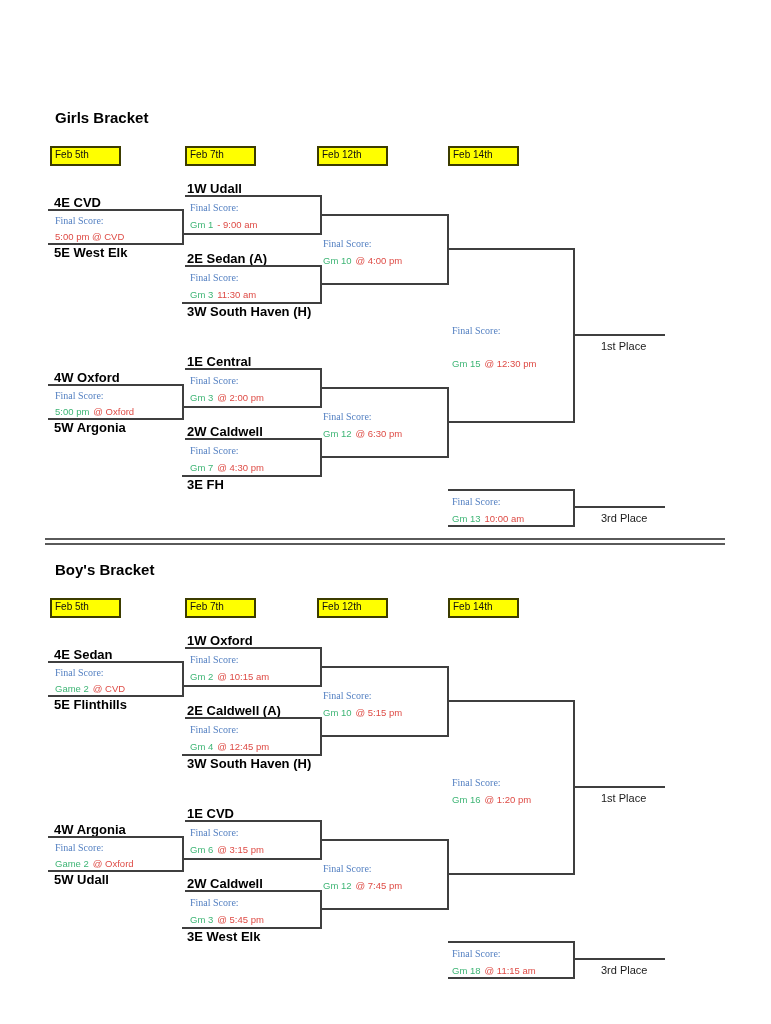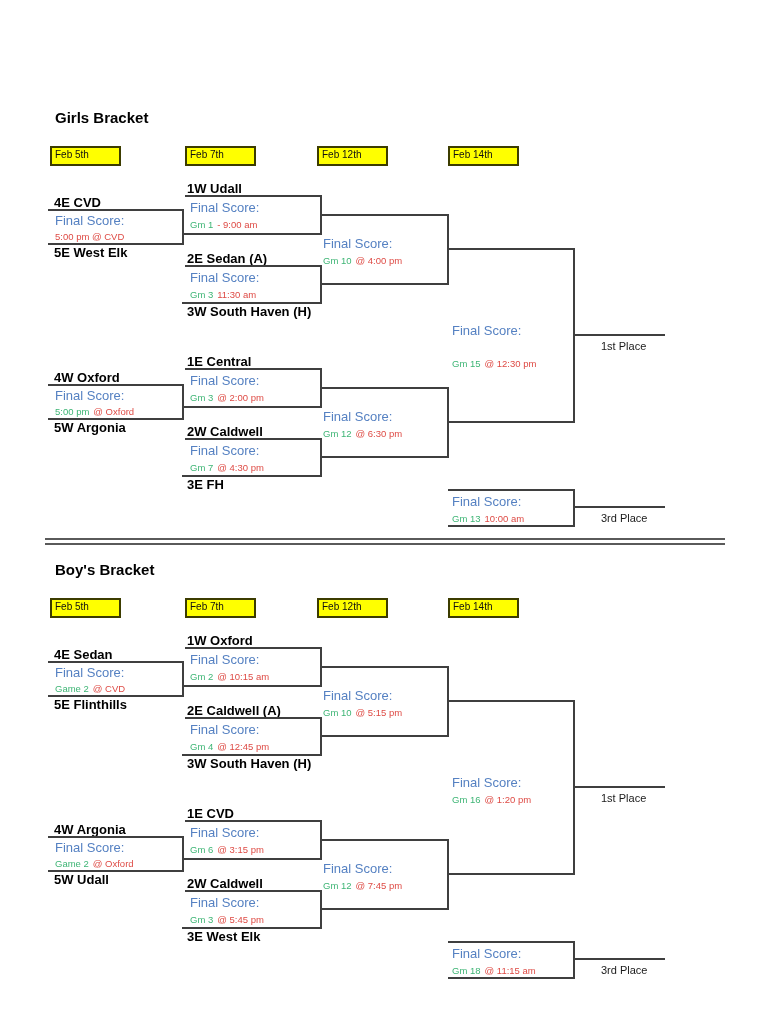--- a/index.html
+++ b/index.html
@@ -4,21 +4,21 @@
 <style>
   html,body{margin:0;padding:0;background:#fff;}
   #page{position:relative;width:771px;height:1024px;background:#ffffff;
         font-family:"Liberation Sans","DejaVu Sans",sans-serif;overflow:hidden;}
   .hdr{position:absolute;left:328px;top:67px;width:310px;text-align:center;
        font-size:12.5px;color:#1a1a1a;line-height:19px;}
   .btitle{position:absolute;font-size:15px;font-weight:bold;color:#000;}
   .date{position:absolute;width:64px;height:15px;background:#ffff00;
         border:2px solid #3c3c00;font-size:10px;color:#111;padding:1px 0 0 3px;}
   .nm{position:absolute;font-size:13px;font-weight:bold;color:#000;line-height:12px;white-space:nowrap;}
-  .fs{position:absolute;font-size:13px;color:#5581c2;line-height:10px;white-space:nowrap;}
+  .fs{position:absolute;font-size:10px;color:#5581c2;line-height:10px;white-space:nowrap;font-family:Liberation Serif, serif;}
   .row{position:absolute;font-size:9.5px;line-height:10px;white-space:nowrap;}
   .row .g{color:#3eb575;margin-right:4px;}
   .row .g:empty{margin-right:0;}
   .row .r{color:#de4b45;}
   .hl{position:absolute;height:2px;background:#3f3f3f;}
   .vl{position:absolute;width:2px;background:#3f3f3f;}
   .place{position:absolute;font-size:11px;color:#1a1a1a;white-space:nowrap;}
   .sep{position:absolute;left:45px;top:538px;width:680px;height:3px;
        border-top:2px solid #5a5a5a;border-bottom:2px solid #5a5a5a;}
 </style>

